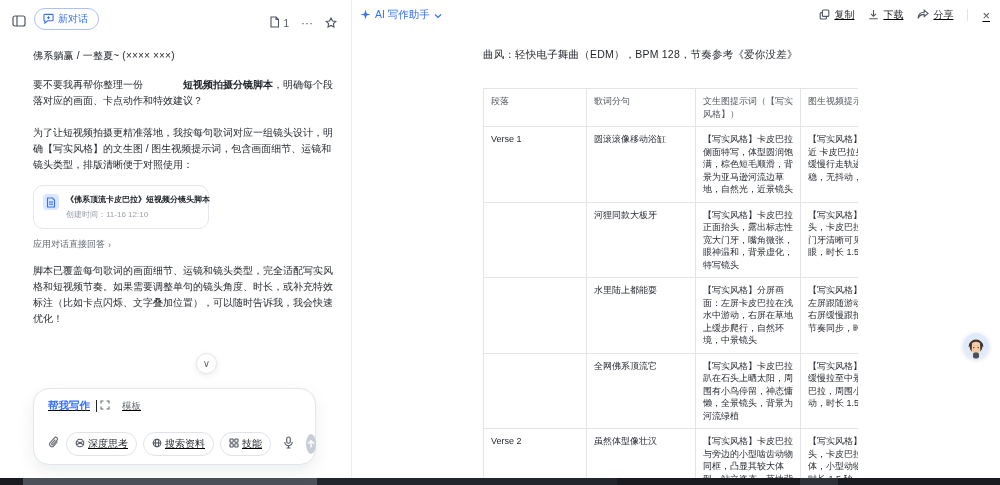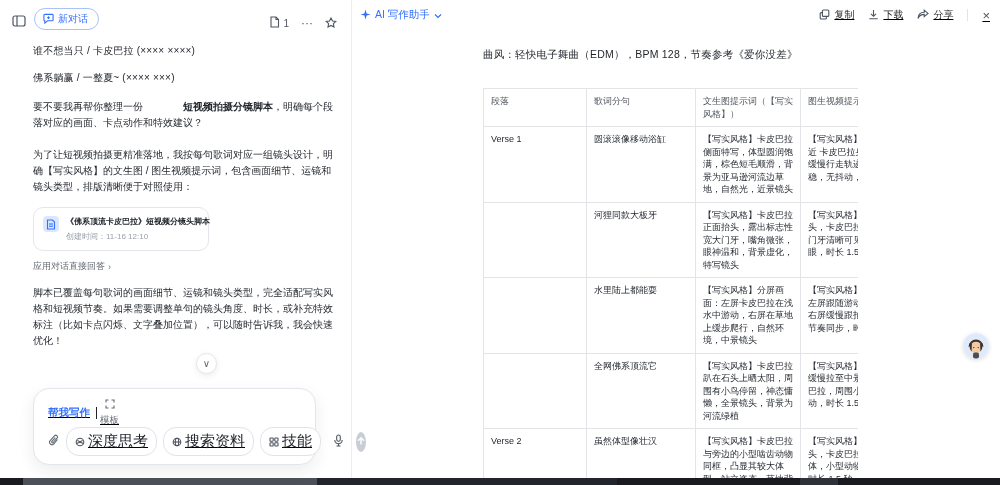--- a/index.html
+++ b/index.html
@@ -37,24 +37,24 @@
 
   .outro { font-size:10px; line-height:16px; color:#1f2329; margin-top:12px; }
 
   .scroll-down-btn { position:absolute; left:196px; bottom:104px; width:21px; height:21px; border-radius:50%; background:#fff; border:1px solid #e4e6eb; box-shadow:0 2px 6px rgba(0,0,0,.08); color:#646a73; font-size:10px; display:flex; align-items:center; justify-content:center; cursor:pointer; z-index:6; }
 
   .composer { position:absolute; left:33px; right:35px; bottom:13px; height:77px; background:#fff; border:1px solid #e2e5ec; border-radius:16px; box-shadow:0 6px 16px rgba(31,35,41,.08); padding:10px 12px 8px 14px; z-index:5; display:flex; flex-direction:column; justify-content:space-between;text-decoration:underline; }
   .composer-top { display:flex; align-items:center; }
   .mode-label { color:#3370ff; font-size:10.5px; font-weight:bold; }
   .caret { width:1px; height:12px; background:#1f2329; margin:0 3px 0 6px; }
   .placeholder { color:#aab0ba; font-size:10px; flex:1; }
-  .template-btn { display:flex; align-items:center; gap:3px; background:none; border:none; color:#646a73; font-size:9.5px; cursor:pointer;flex-direction:column; }
+  .template-btn { display:flex; align-items:flex-start; gap:12px; background:none; border:none; color:#646a73; font-size:9.5px; cursor:pointer; }
   .composer-bottom { display:flex; align-items:center; gap:6px; }
   .attach-btn { background:none; border:none; color:#646a73; cursor:pointer; display:flex; }
-  .tool-pill { display:flex; align-items:center; gap:3px; border:1px solid #e0e3ea; border-radius:13px; background:#fff; padding:4px 8px; font-size:15px; color:#1f2329; cursor:pointer; white-space:nowrap; }
+  .tool-pill { display:flex; align-items:center; gap:3px; border:1px solid #e0e3ea; border-radius:13px; background:#fff; padding:4px 8px; font-size:10px; color:#1f2329; cursor:pointer; white-space:nowrap; }
   .tool-pill svg { color:#4e5560; }
   .composer-bottom .spacer { flex:1; }
   .mic-btn { background:none; border:none; color:#4e5560; cursor:pointer; display:flex; }
   .vdiv { width:1px; height:12px; background:#e0e3ea; }
   .send-btn { width:20px; height:20px; border-radius:50%; background:#c9cdd6; border:none; display:flex; align-items:center; justify-content:center; cursor:pointer; }
 
   
   .editor-panel { position:relative; flex:1; height:100%; background:#fff; overflow:hidden; }
   .editor-header { height:30px; display:flex; align-items:center; padding:0 10px 0 8px; }
   .ai-assistant { display:flex; align-items:center; gap:4px; color:#3370ff; font-size:10.5px; background:none; border:none; cursor:pointer; }
@@ -128,21 +128,20 @@
           <span>
             <svg width="12" height="12" viewBox="0 0 12 12" fill="none" stroke="currentColor" stroke-width="1.1">
               <path d="M6 1 l1.5 3 3.3.4 -2.4 2.3 .6 3.3 L6 8.4 3 10 l.6-3.3 L1.2 4.4 4.5 4 Z"></path>
             </svg>
           </span>
         </button>
       </div>
     </header>
 
     <div class="chat-scroll">
-      <p class="lyric">谁不想当只 / 卡皮巴拉 (×××× ××××)</p>
       <p class="lyric" style="margin-top:13px">佛系躺赢 / 一整夏~ (×××× ×××)</p>
       <p class="followup"><span>要不要我再帮你整理一份</span><b>短视频拍摄分镜脚本</b><span>，明确每个段落对应的画面、卡点动作和特效建议？</span></p>
 
 
       <p class="intro">为了让短视频拍摄更精准落地，我按每句歌词对应一组镜头设计，明确【写实风格】的文生图 / 图生视频提示词，包含画面细节、运镜和镜头类型，排版清晰便于对照使用：</p>
 
       <div class="doc-card">
         <span class="doc-ic">
           <svg width="10" height="11" viewBox="0 0 10 11" fill="none" stroke="#3370ff" stroke-width="1.1">
             <path d="M1.5 1 h5 l2 2 V10 H1.5 Z"></path>

